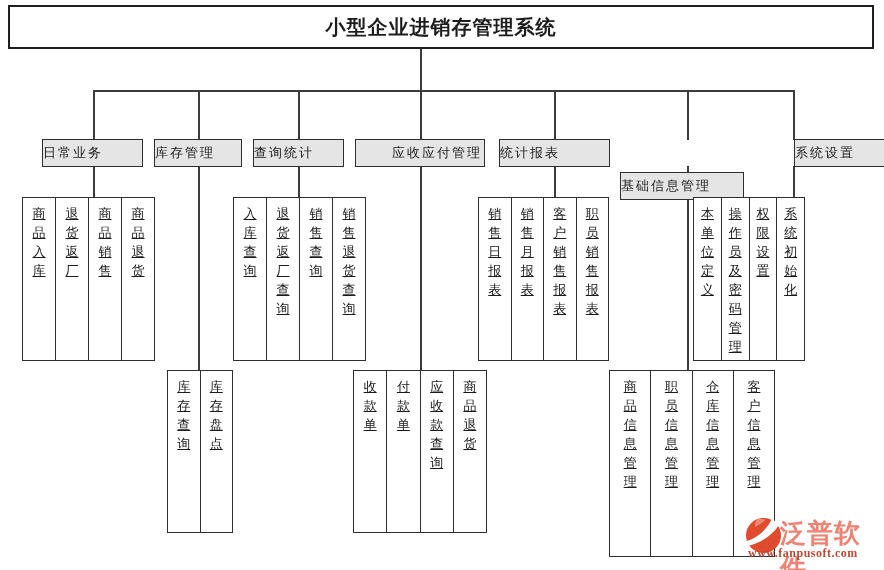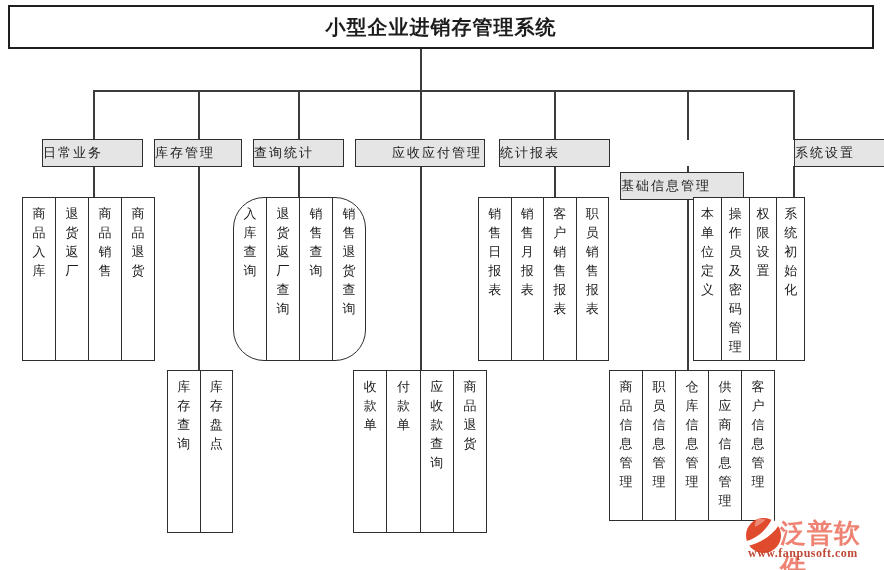--- a/index.html
+++ b/index.html
@@ -42,20 +42,21 @@
     display: flex;
     background: #ffffff;
   }
   .col {
     flex: 1;
     border-right: 1.5px solid #2e2e2e;
     display: flex;
     justify-content: center;
     padding-top: 6px;
     overflow: hidden;
+    text-decoration: underline;
   }
   .col:last-child { border-right: none; }
   .vtext {
     width: 15px;
     word-break: break-all;
     line-height: 19px;
     font-size: 13px;
     text-align: center;
   }
 
@@ -138,21 +139,21 @@
         <div class="vtext">退货返厂</div>
       </div>
     <div class="col">
         <div class="vtext">商品销售</div>
       </div>
     <div class="col">
         <div class="vtext">商品退货</div>
       </div>
   </div>
 
-  <div class="group" style="left:233px; top:197px; width:133px; height:164px;border-radius:31px;">
+  <div class="group" style="left:233px; top:197px; width:133px; height:164px;">
     <div class="col">
         <div class="vtext">入库查询</div>
       </div>
     <div class="col">
         <div class="vtext">退货返厂查询</div>
       </div>
     <div class="col">
         <div class="vtext">销售查询</div>
       </div>
     <div class="col">
@@ -207,32 +208,29 @@
         <div class="vtext">付款单</div>
       </div>
     <div class="col">
         <div class="vtext">应收款查询</div>
       </div>
     <div class="col">
         <div class="vtext">商品退货</div>
       </div>
   </div>
 
-  <div class="group" style="left:609px; top:370px; width:166px; height:151px;">
+  <div class="group" style="left:609px; top:370px; width:166px; height:187px;">
     <div class="col">
         <div class="vtext">商品信息管理</div>
       </div>
     <div class="col">
         <div class="vtext">职员信息管理</div>
       </div>
     <div class="col">
         <div class="vtext">仓库信息管理</div>
-      </div>
-    <div class="col">
-        <div class="vtext">供应商信息管理</div>
       </div>
     <div class="col">
         <div class="vtext">客户信息管理</div>
       </div>
   </div>
 
   <div class="wm-logo">
     <svg width="37" height="37" viewBox="0 0 37 37" xmlns="http://www.w3.org/2000/svg">
       <circle cx="18.5" cy="18.5" r="17.5" fill="#e04a2d"></circle>
       <path d="M1.5 24 C 12 21, 22 13, 27 1.5 L 34 8 C 27 19, 15 26, 3 29 Z" fill="#ffffff"></path>

